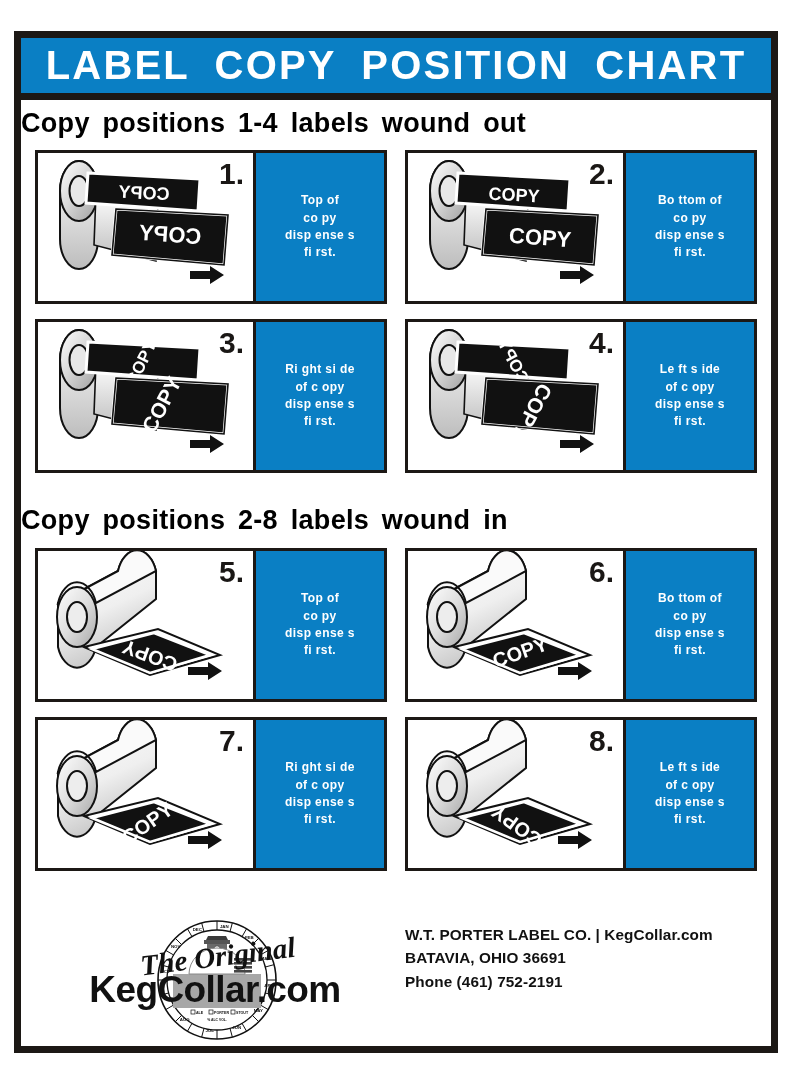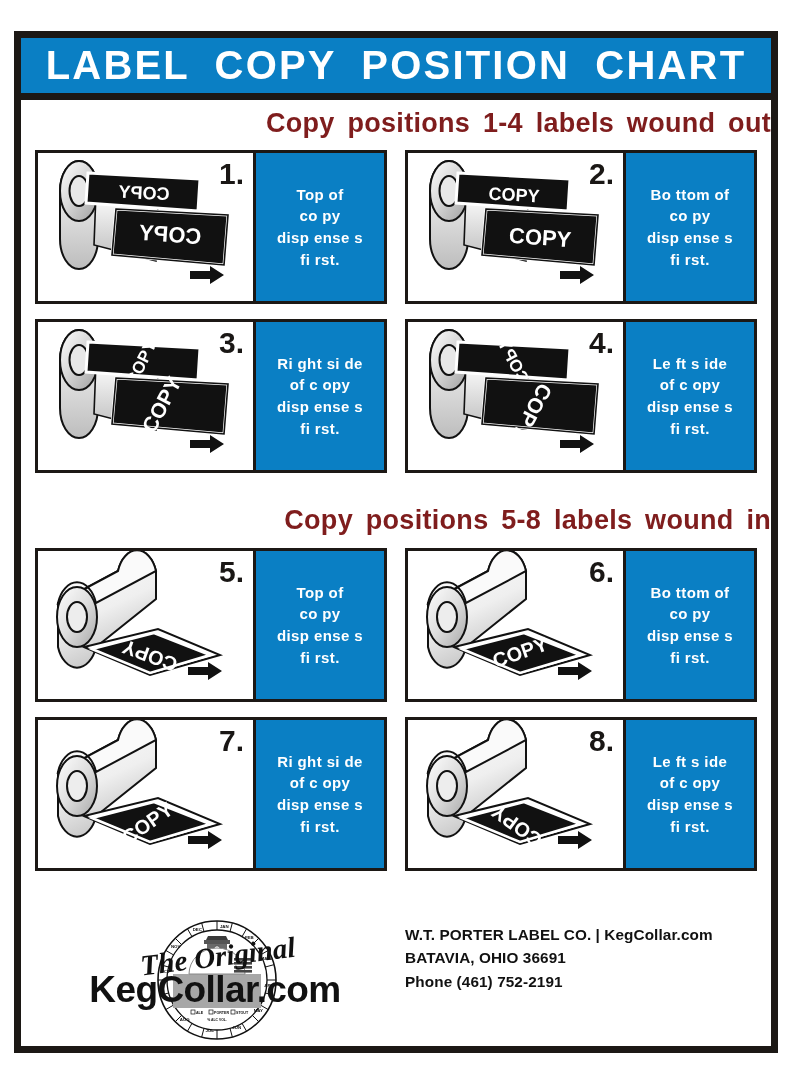--- a/index.html
+++ b/index.html
@@ -41,24 +41,24 @@
     font-size: 40px;
     font-weight: bold;
     letter-spacing: 2.2px;
     word-spacing: 12px;
     white-space: nowrap;
     font-family: "Liberation Sans", sans-serif;
   }
 
   
   .section-heading {
-    text-align: right;
+    text-align: left;
     font-size: 27px;
     font-weight: bold;
-    color: #7f1d1d;
+    color: #000000;
     letter-spacing: 0.3px;
     word-spacing: 5px;
     white-space: nowrap;
   }
 
   
   .panel-grid {
     display: grid;
     grid-template-columns: 352px 352px;
     grid-template-rows: 154px 154px;
@@ -96,21 +96,21 @@
 
   .panel-caption {
     flex: 1 1 auto;
     background: #0a7fc4;
     color: #ffffff;
     display: flex;
     flex-direction: column;
     align-items: center;
     justify-content: center;
     text-align: center;
-    font-size: 15px;
+    font-size: 12px;
     font-weight: bold;
     line-height: 1.45;
     padding: 2px 4px;
     letter-spacing: 0.4px;
   }
   .panel-caption span { display: block; white-space: nowrap; }
 
   .roll-svg { position: absolute; left: 0; top: 0; }
 
   
@@ -262,21 +262,21 @@
       </div>
       <div class="panel-caption">
         <span>Le ft s ide</span>
         <span>of c opy</span>
         <span>disp ense s</span>
         <span>fi rst.</span>
       </div>
     </div>
   </div>
 
-  <div class="section-heading" style="position:absolute; left:0; top:467px; width:100%;">Copy positions   5-8 labels  wound in</div>
+  <div class="section-heading" style="position:absolute; left:0; top:467px; width:100%;">Copy positions   2-8 labels  wound in</div>
 
   <div class="panel-grid" style="position:absolute; left:14px; top:510px;">
 
     <div class="panel">
       <div class="panel-art">
         <span class="panel-number">5.</span>
         <svg class="roll-svg" width="218" height="148" viewBox="0 0 218 148">
           <defs>
             <linearGradient id="coreG2" x1="0" y1="0" x2="1" y2="1">
               <stop offset="0%" stop-color="#ffffff"></stop>

